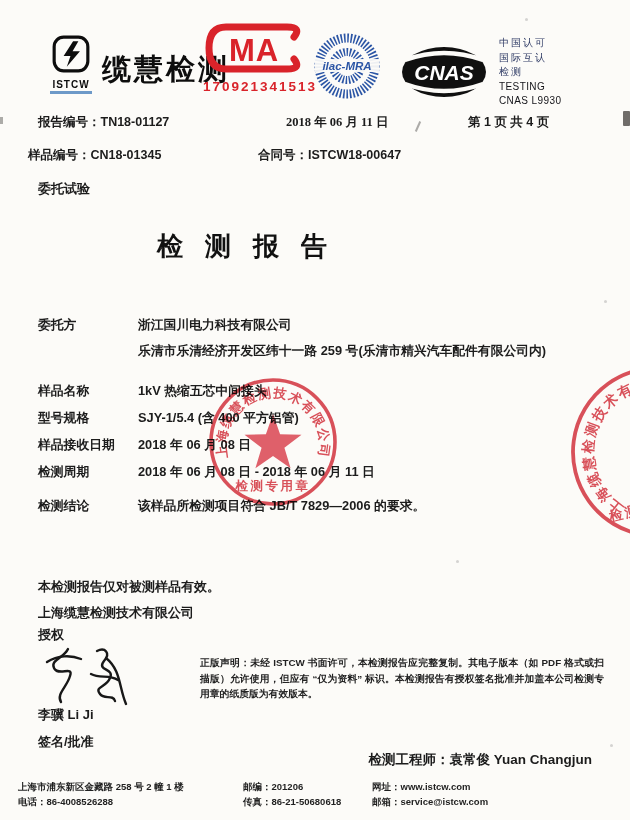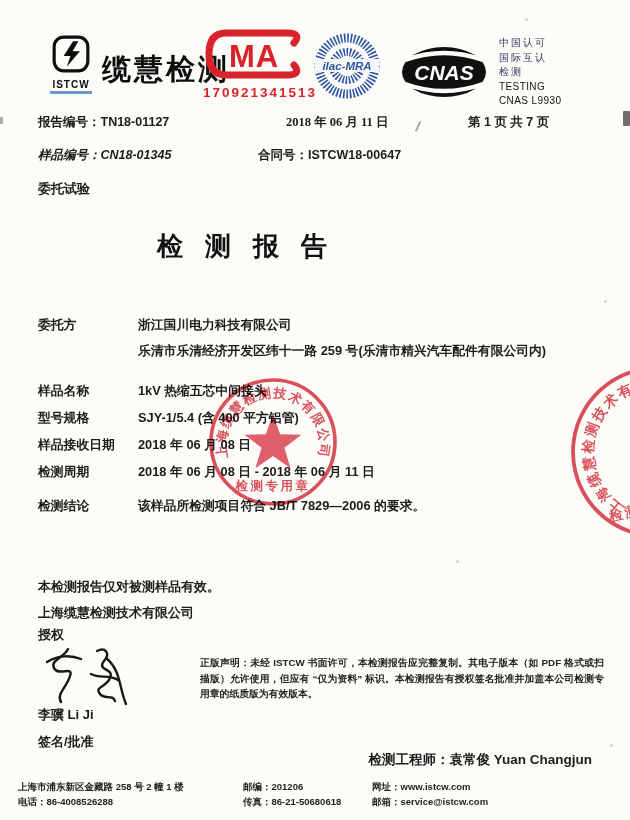--- a/index.html
+++ b/index.html
@@ -10,34 +10,34 @@
     font-family:"Liberation Sans",sans-serif;
     color:#1c1c1c;
   }
   .abs{position:absolute;white-space:nowrap;}
 
   
   .istcw-block{left:46px;top:34px;width:50px;text-align:center;}
   .istcw-word{font-size:10px;font-weight:900;letter-spacing:1px;color:#0d0d0d;margin-top:1px;}
   .istcw-tag{width:42px;height:3px;margin:1px auto 0;background:#3d78b8;opacity:.75;}
   .brand-cn{left:102px;top:50px;font-size:29px;font-weight:700;letter-spacing:3px;color:#0d0d0d;}
-  .cma-block{left:203px;top:28px;width:106px;text-align:right;}
+  .cma-block{left:203px;top:22px;width:106px;text-align:right;}
   .cma-num{color:#d9232a;font-weight:700;font-size:13.5px;letter-spacing:2px;margin-top:1px;}
   .ilac-block{left:314px;top:33px;}
   .cnas-block{left:399px;top:45px;}
   .accred{left:499px;top:36px;font-size:10px;line-height:14.5px;font-weight:400;}
   .accred .cn{letter-spacing:2px;color:#2e3a64;}
   .accred .en{color:#15151a;letter-spacing:.4px;}
 
   
   .meta{font-size:12.5px;font-weight:700;}
   .m-report{left:38px;top:114px;}
   .m-date{left:286px;top:114px;font-family:Liberation Serif, serif;}
   .m-page{left:468px;top:114px;}
-  .m-sample{left:38px;top:147px;font-style:italic;}
+  .m-sample{left:28px;top:147px;}
   .m-contract{left:258px;top:147px;}
   .m-type{left:38px;top:180px;font-size:13px;}
 
   .doc-title{left:157px;top:229px;font-size:26px;font-weight:700;letter-spacing:22px;color:#111;}
 
   
   .frow{font-size:12.8px;font-weight:700;}
   .flabel{position:absolute;left:38px;}
   .fvalue{position:absolute;left:138px;}
   .client-name{top:317px;}
@@ -122,21 +122,21 @@
     <div class="cn">国际互认</div>
     <div class="cn">检测</div>
     <div class="en">TESTING</div>
     <div class="en">CNAS L9930</div>
   </div>
 
   <div class="abs meta m-report">
     <span>报告编号：</span><span>TN18-01127</span>
   </div>
   <div class="abs meta m-date">2018 年 06 月 11 日</div>
-  <div class="abs meta m-page">第 1 页 共 7 页</div>
+  <div class="abs meta m-page">第 1 页 共 4 页</div>
 
   <div class="abs meta m-sample">
     <span>样品编号：</span><span>CN18-01345</span>
   </div>
   <div class="abs meta m-contract">
     <span>合同号：</span><span>ISTCW18-00647</span>
   </div>
   <div class="abs meta m-type">委托试验</div>
 
   <div class="abs doc-title">检测报告</div>

